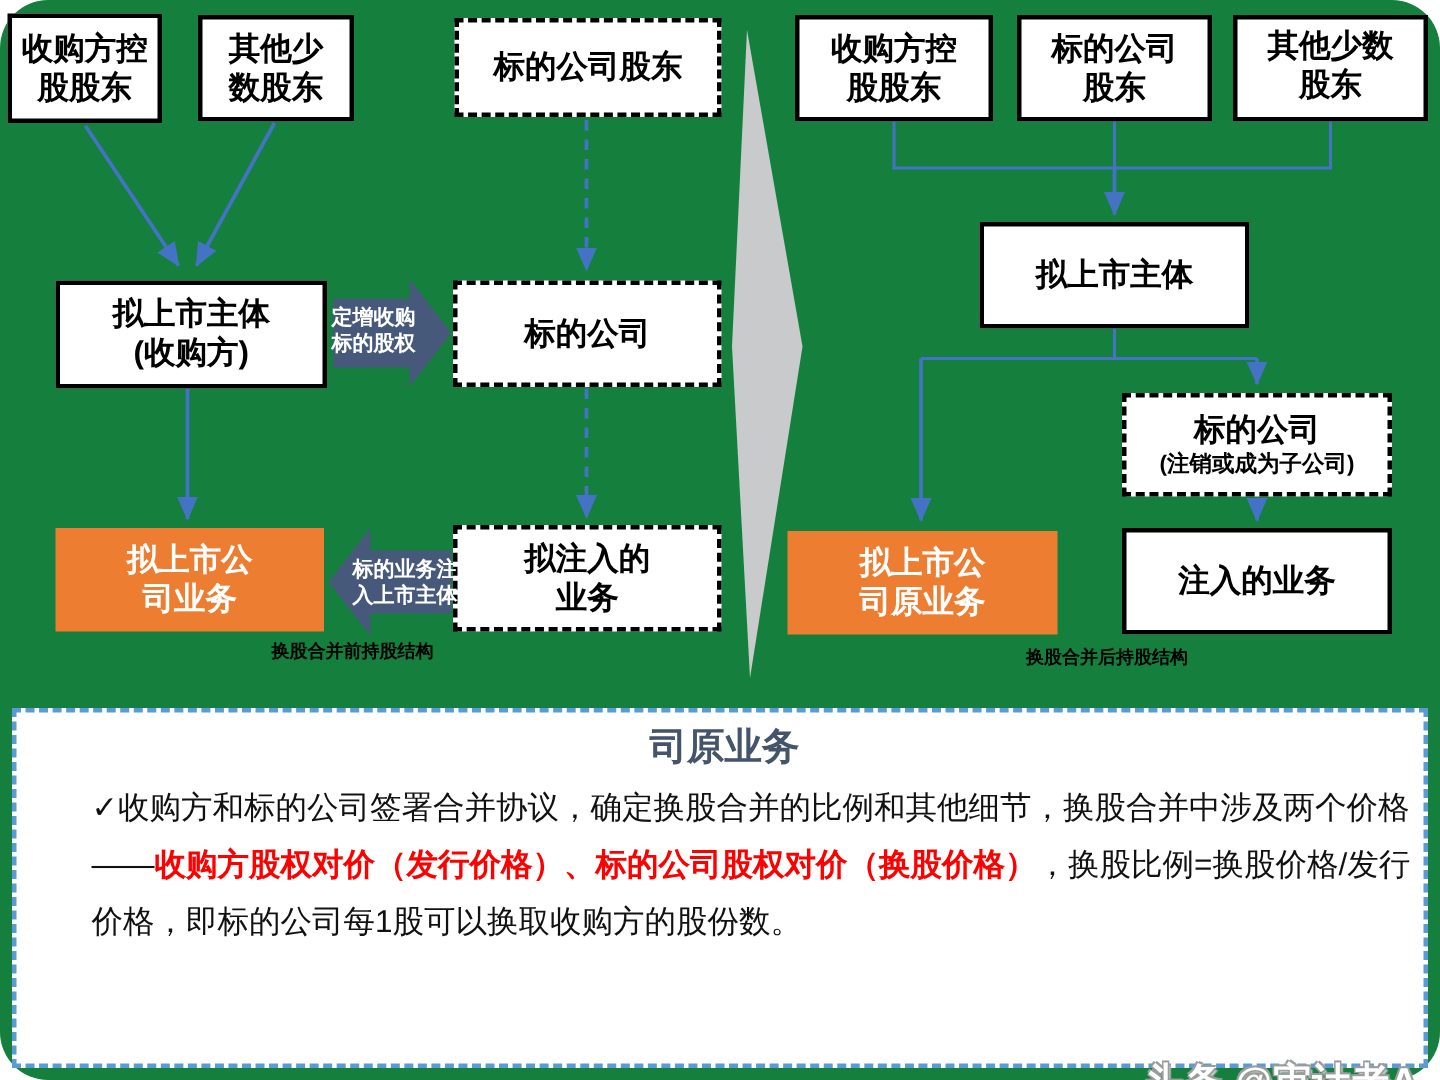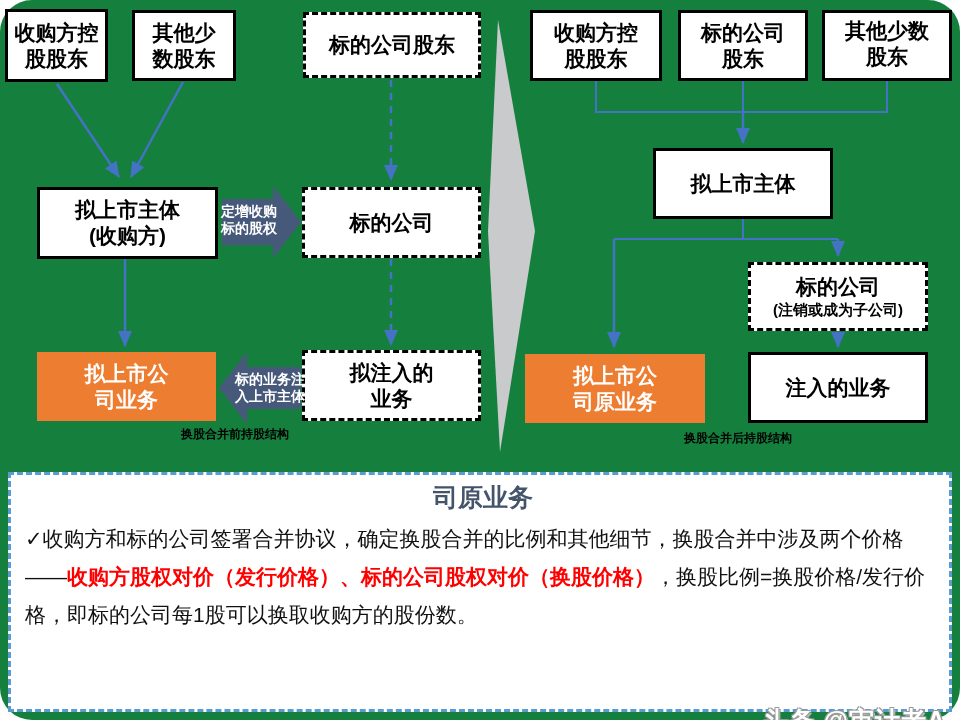--- a/index.html
+++ b/index.html
@@ -22,21 +22,21 @@
 
   .arrow-label { position:absolute; z-index:4; color:#fff; font-weight:700; font-size:14px;
                  line-height:17px; text-align:center; white-space:pre-line; }
 
   
   .keybox { position:absolute; left:8px; top:472px; width:944px; height:240px;
             border:3px dashed #5B9BD5; background:#fff; z-index:2;
             padding:6px 8px 0 14px; }
   .keybox .title { text-align:center; font-weight:700; font-size:25px; color:#44546A;
                    margin-bottom:6px; }
-  .keybox p { font-size:21px; line-height:38px; color:#111; }
+  .keybox p { font-size:21px; line-height:38px; color:#111;margin-left:36px; }
   .keybox .red { color:#FF0000; font-weight:700; }
 
   .watermark { position:absolute; right:14px; top:704px; z-index:5;
                font-size:25px; font-weight:700; letter-spacing:1px; color:#fff;
                text-shadow:-1px -1px 0 #9c9c9c, 1px -1px 0 #9c9c9c,
                            -1px 1px 0 #9c9c9c, 1px 1px 0 #9c9c9c, 2px 2px 1px #c9c9c9; }
 </style>
 </head>
 <body>
 

